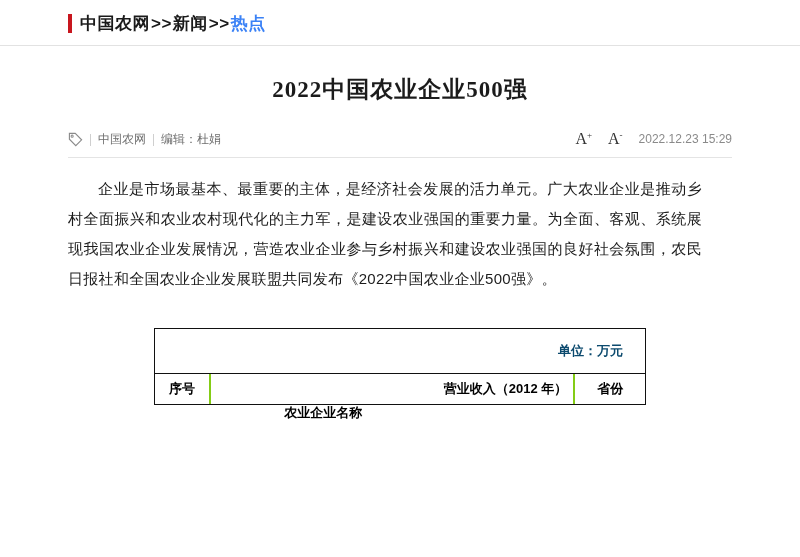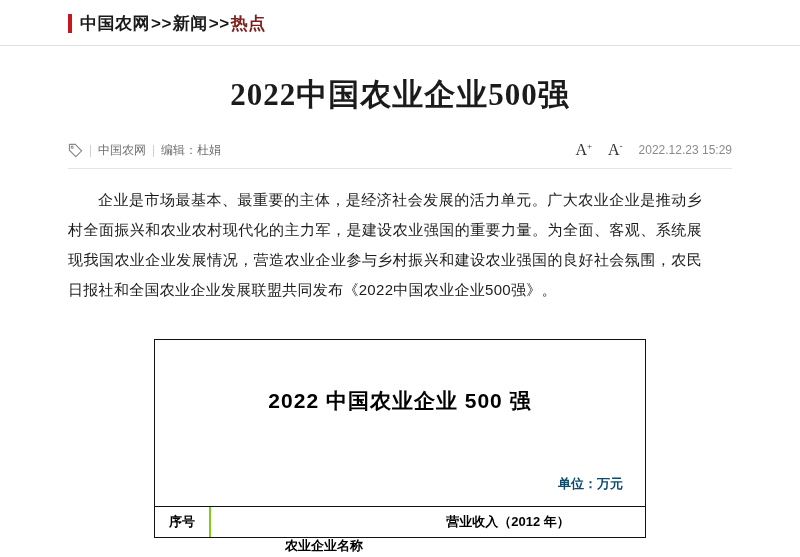--- a/index.html
+++ b/index.html
@@ -34,33 +34,33 @@
   .breadcrumb .crumb {
     color: #1a1a1a;
     text-decoration: none;
   }
   .breadcrumb .sep {
     color: #1a1a1a;
     margin: 0 1px;
     font-weight: bold;
   }
   .breadcrumb .crumb.active {
-    color: #7f1d1d;
+    color: #3b82f6;
   }
   .divider-line {
     height: 1px;
     background: #e2e2e2;
     margin: 0 0 0 0;
   }
 
   
   .article-title {
     text-align: center;
     font-family: "Liberation Serif", serif;
-    font-size: 31px;
+    font-size: 23px;
     font-weight: bold;
     color: #1b1b1b;
     margin: 28px 0 0 0;
     letter-spacing: 1px;
   }
 
   
   .meta-row {
     display: flex;
     align-items: center;
@@ -206,20 +206,20 @@
   <div class="meta-right">
     <span class="font-btn"><span>A</span><sup>+</sup></span>
     <span class="font-btn"><span>A</span><sup>-</sup></span>
     <span class="meta-time">2022.12.23 15:29</span>
   </div>
 </div>
 
 <p class="article-body">企业是市场最基本、最重要的主体，是经济社会发展的活力单元。广大农业企业是推动乡村全面振兴和农业农村现代化的主力军，是建设农业强国的重要力量。为全面、客观、系统展现我国农业企业发展情况，营造农业企业参与乡村振兴和建设农业强国的良好社会氛围，农民日报社和全国农业企业发展联盟共同发布《2022中国农业企业500强》。</p>
 
 <div class="table-wrap">
-  <div class="table-head-cell">2022 中国农业企业 500 强</div>
   <div class="table-unit-row">单位：万元</div>
   <div class="table-header-row">
     <div class="cell c-seq">序号</div>
     <div class="cell c-name">农业企业名称</div>
     <div class="cell c-rev">营业收入（2012 年）</div>
+    <div class="cell c-prov">省份</div>
   </div>
 </div>
 
 </body></html>

